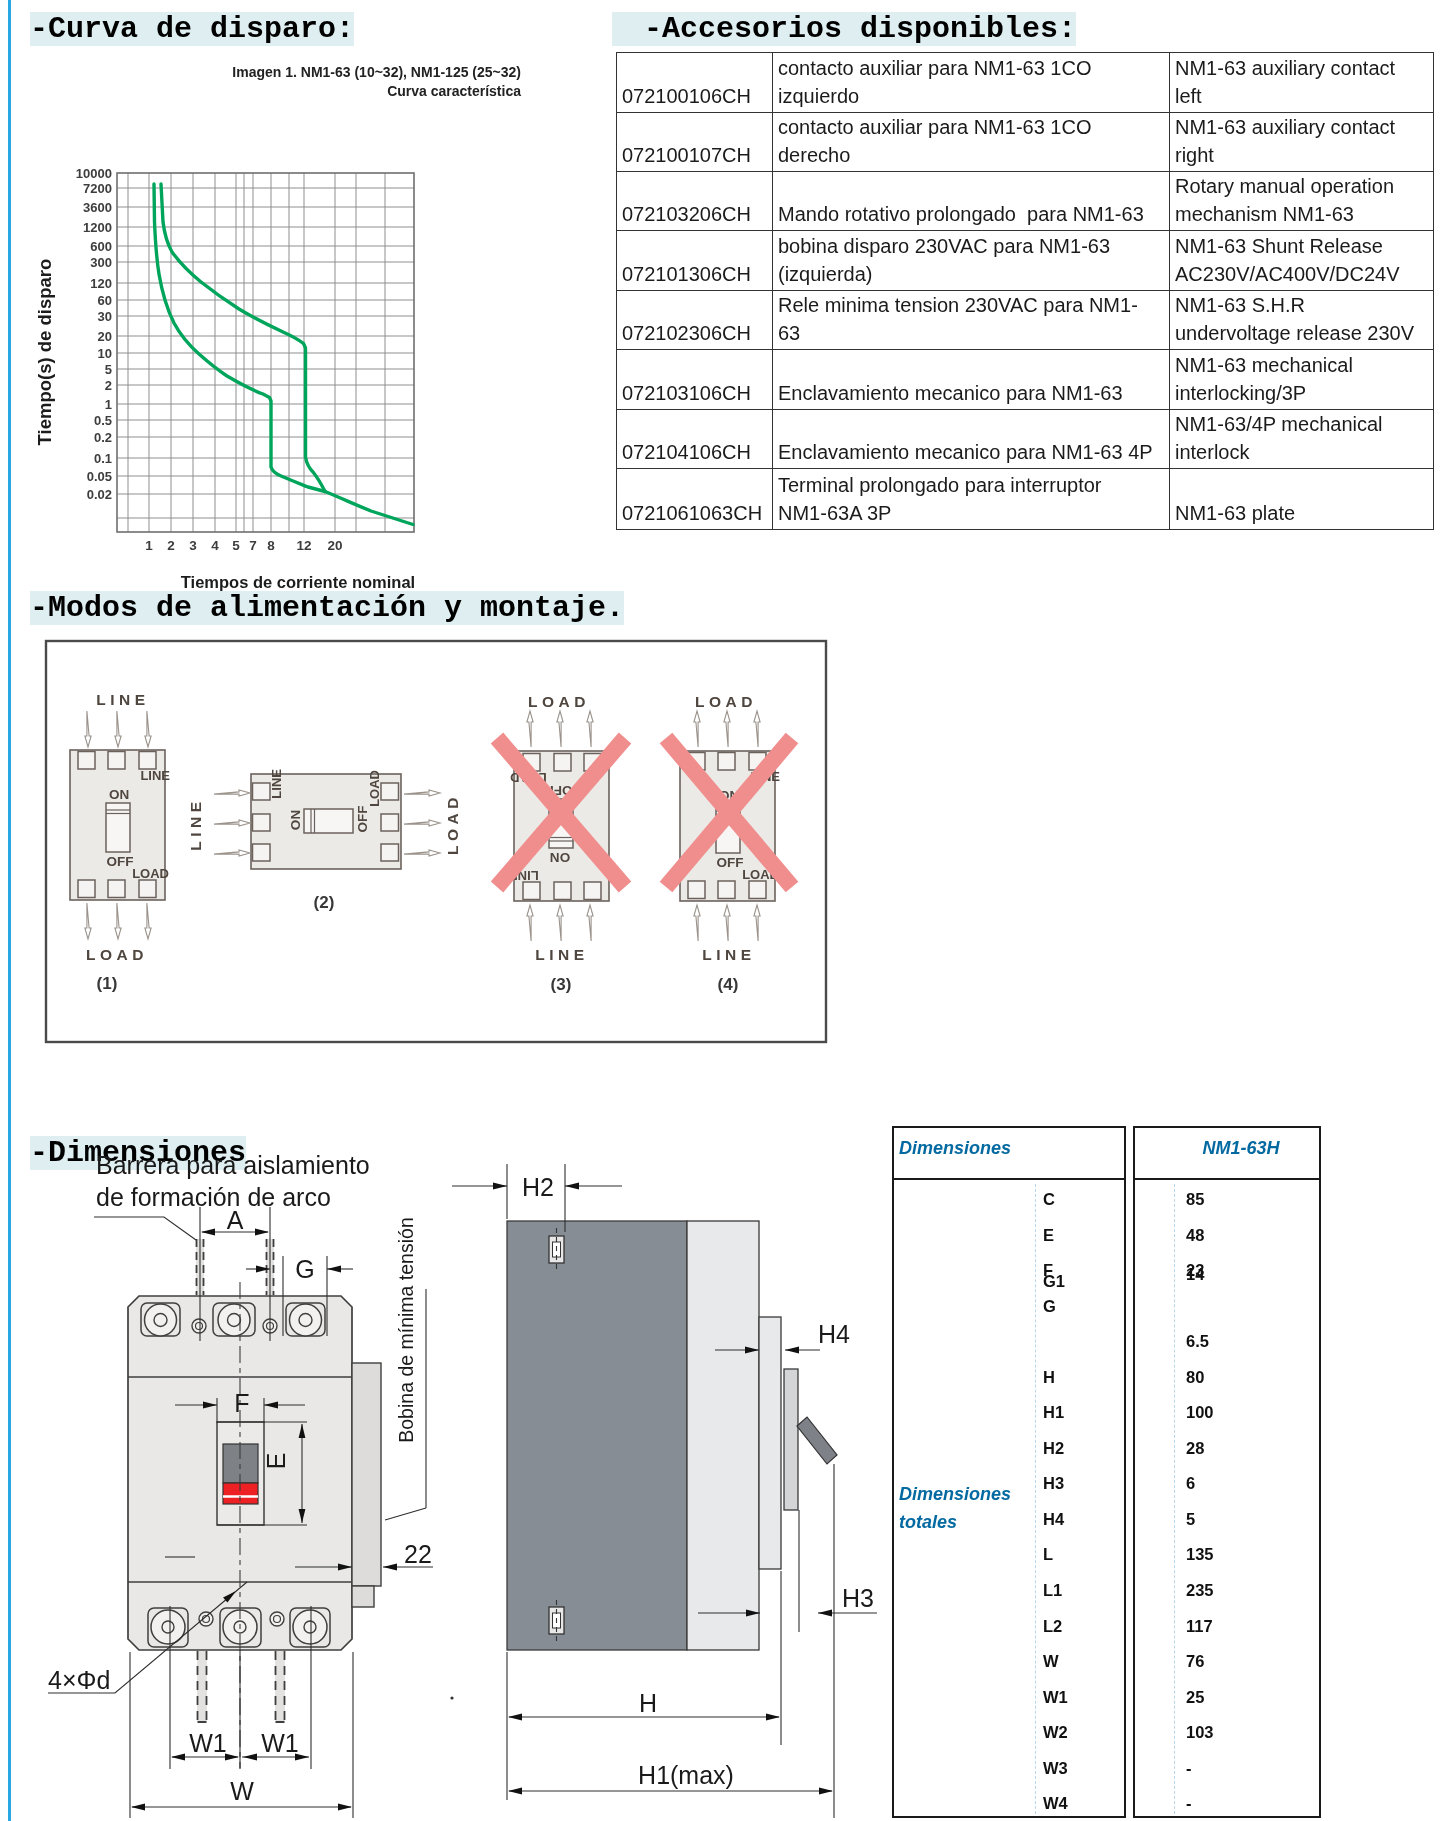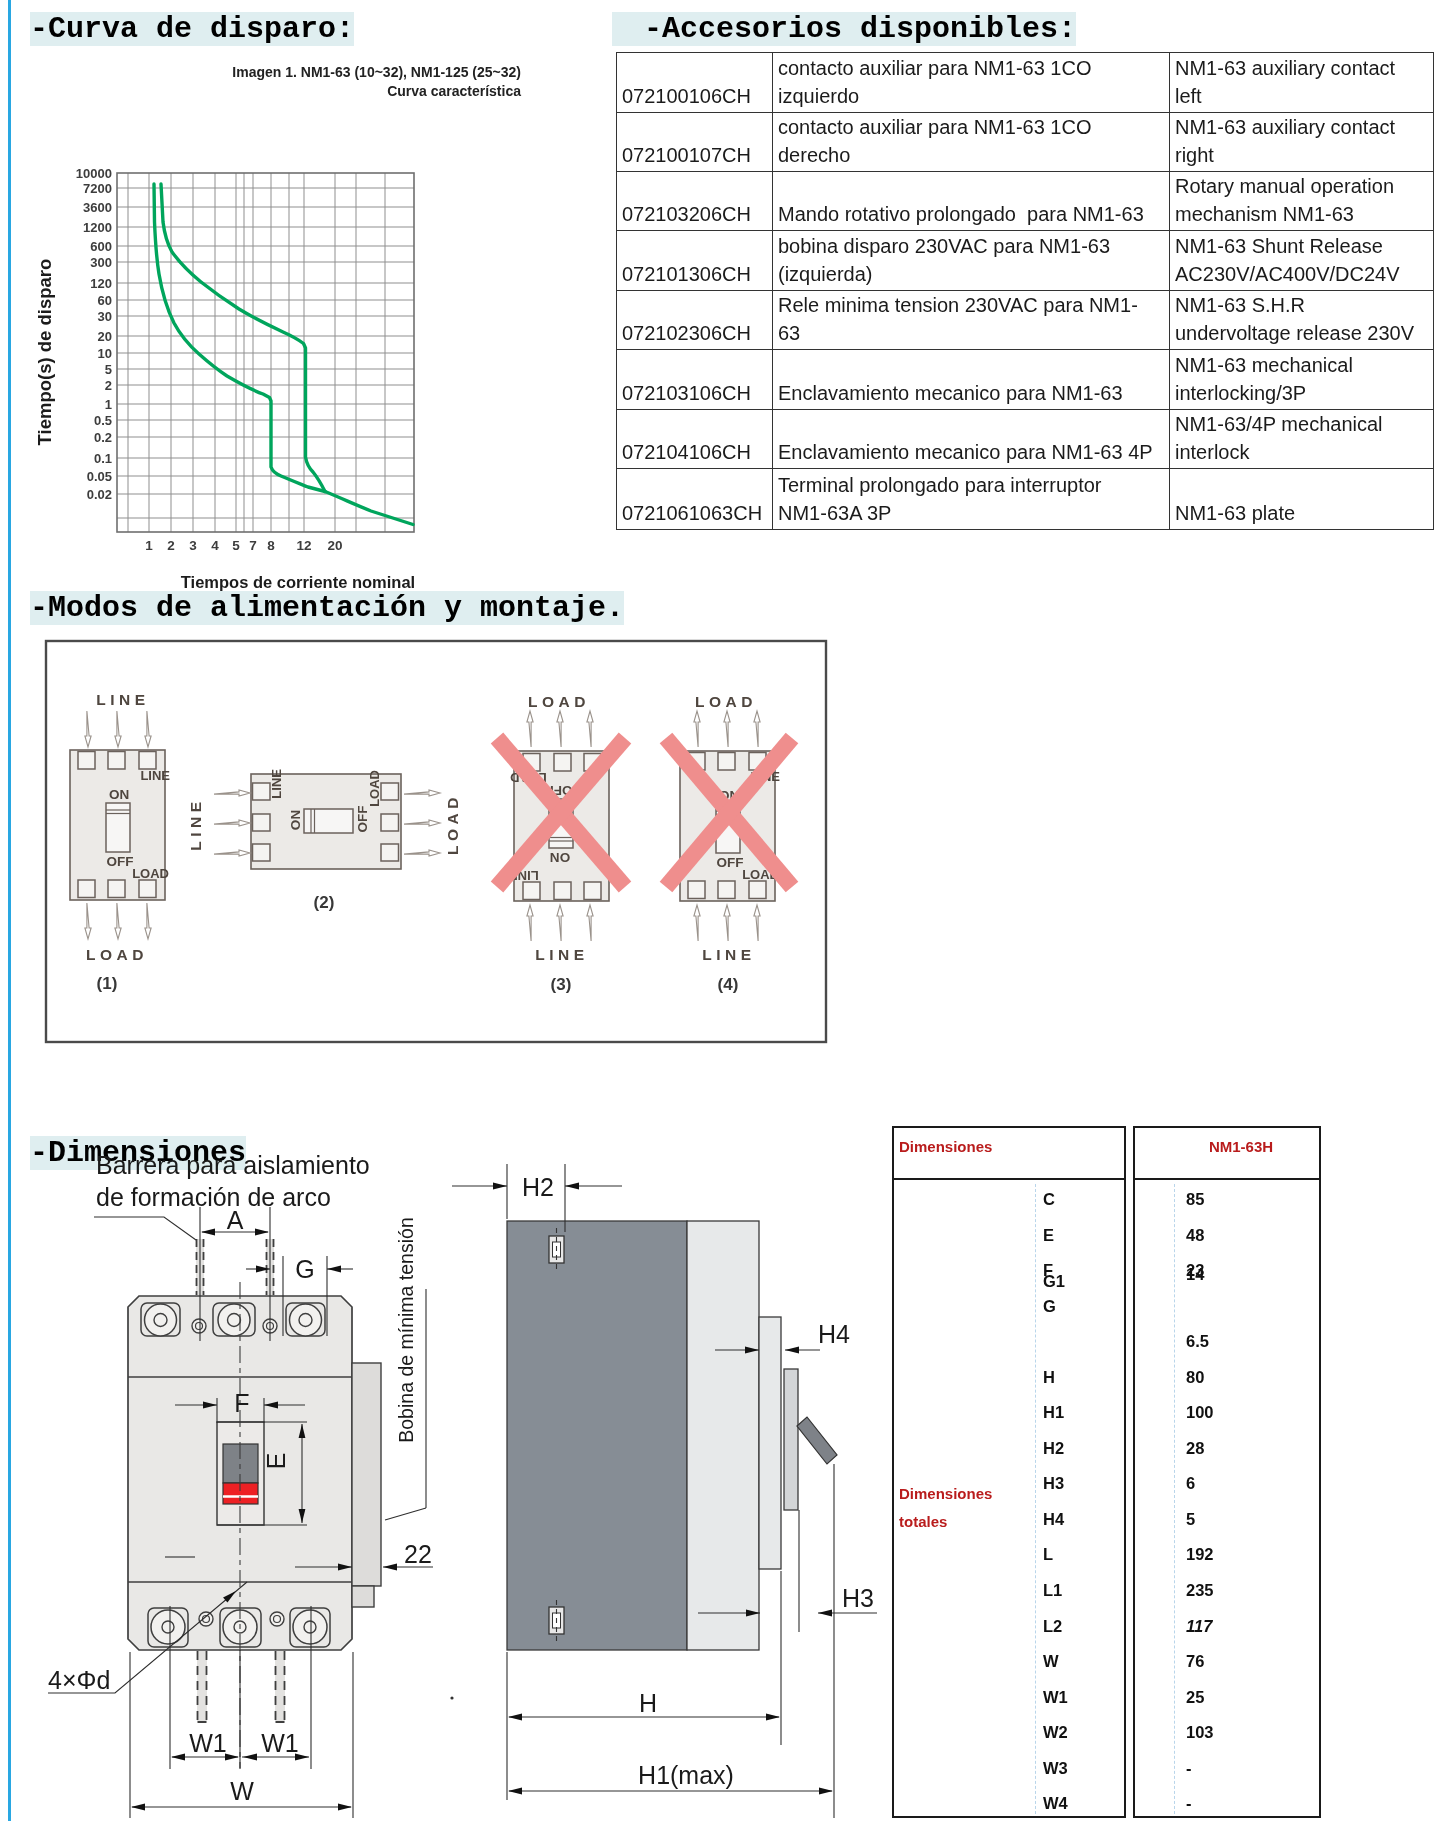--- a/index.html
+++ b/index.html
@@ -429,21 +429,21 @@
 <div class="abs" style="left:892px;top:1126px;width:230px;height:688px;border:2px solid #1a1a1a;"></div>
 <div class="abs" style="left:1133px;top:1126px;width:184px;height:688px;border:2px solid #1a1a1a;"></div>
 <div class="abs" style="left:894px;top:1178px;width:230px;height:2px;background:#1a1a1a;"></div>
 <div class="abs" style="left:1135px;top:1178px;width:184px;height:2px;background:#1a1a1a;"></div>
 <div class="abs" style="left:1035px;top:1184px;width:0;height:630px;border-left:1px dashed #b9d5ea;"></div>
 <div class="abs" style="left:1174px;top:1184px;width:0;height:630px;border-left:1px dashed #b9d5ea;"></div>
 <div class="abs dth" style="left:899px;top:1138px;">Dimensiones</div>
 <div class="abs dth" style="left:1135px;top:1138px;width:212px;text-align:center;">NM1-63H</div>
 <div class="abs dth" style="left:899px;top:1480px;line-height:28px;">Dimensiones<br>totales</div>
 <style>
-  .dth{font-weight:bold;font-size:15px;color:#b91c1c;}
+  .dth{font-weight:bold;font-size:18px;color:#0369a1;font-style:italic;}
   .dl{position:absolute;left:1043px;font-weight:bold;font-size:16.5px;color:#111;}
   .dv{position:absolute;left:1186px;font-weight:bold;font-size:16.5px;color:#111;}
 </style>
 <div class="dl" style="top:1190px;">C</div>
 <div class="dv" style="top:1190px;">85</div>
 <div class="dl" style="top:1226px;">E</div>
 <div class="dv" style="top:1226px;">48</div>
 <div class="dl" style="top:1261px;">F</div>
 <div class="dv" style="top:1261px;">23</div>
 <div class="dl" style="top:1297px;">G</div>
@@ -454,25 +454,25 @@
 <div class="dv" style="top:1368px;">80</div>
 <div class="dl" style="top:1403px;">H1</div>
 <div class="dv" style="top:1403px;">100</div>
 <div class="dl" style="top:1439px;">H2</div>
 <div class="dv" style="top:1439px;">28</div>
 <div class="dl" style="top:1474px;">H3</div>
 <div class="dv" style="top:1474px;">6</div>
 <div class="dl" style="top:1510px;">H4</div>
 <div class="dv" style="top:1510px;">5</div>
 <div class="dl" style="top:1545px;">L</div>
-<div class="dv" style="top:1545px;">192</div>
+<div class="dv" style="top:1545px;">135</div>
 <div class="dl" style="top:1581px;">L1</div>
 <div class="dv" style="top:1581px;">235</div>
 <div class="dl" style="top:1617px;">L2</div>
-<div class="dv" style="top:1617px;font-style:italic;">117</div>
+<div class="dv" style="top:1617px;">117</div>
 <div class="dl" style="top:1652px;">W</div>
 <div class="dv" style="top:1652px;">76</div>
 <div class="dl" style="top:1688px;">W1</div>
 <div class="dv" style="top:1688px;">25</div>
 <div class="dl" style="top:1723px;">W2</div>
 <div class="dv" style="top:1723px;">103</div>
 <div class="dl" style="top:1759px;">W3</div>
 <div class="dv" style="top:1759px;">-</div>
 <div class="dl" style="top:1794px;">W4</div>
 <div class="dv" style="top:1794px;">-</div>

